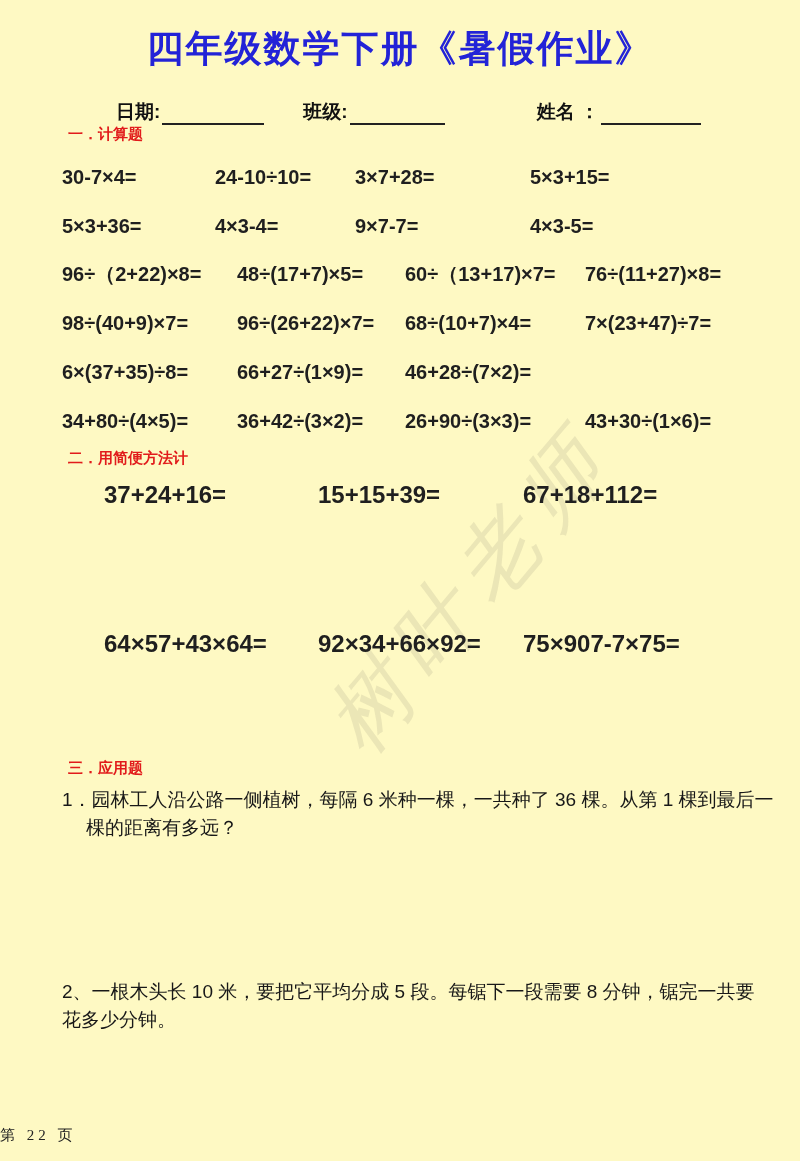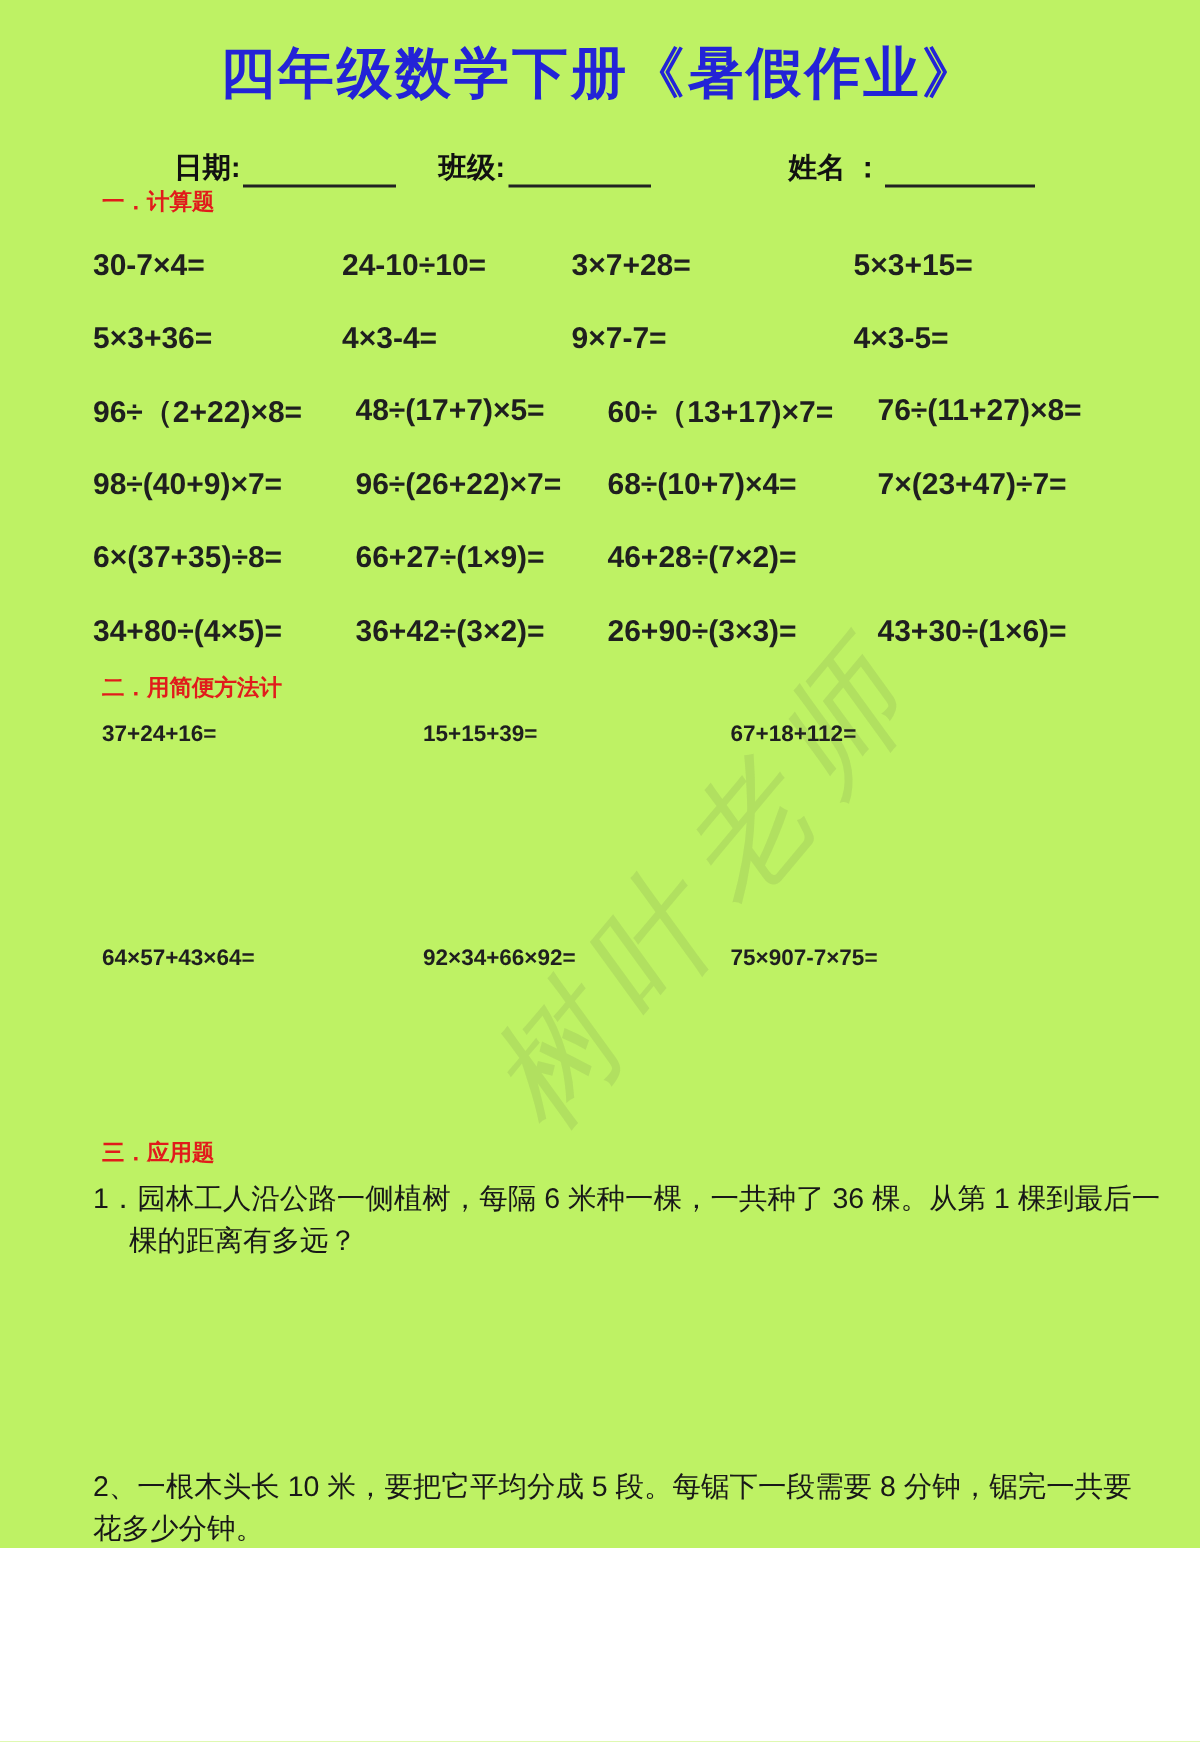--- a/index.html
+++ b/index.html
@@ -1,44 +1,44 @@
 <!DOCTYPE html>
 <html><head>
 <meta charset="utf-8">
 <style>
   html,body{margin:0;padding:0;background:#ffffff;}
   .page{
-    position:relative;width:800px;height:1032px;background:#bef264;
+    position:relative;width:800px;height:1161px;background:#fef9c3;
     font-family:"Liberation Sans","DejaVu Sans",sans-serif;color:#1c1c1c;overflow:hidden;
   }
   .title{
     position:absolute;top:24px;left:0;width:100%;text-align:center;
     font-size:37px;font-weight:bold;color:#2323d7;letter-spacing:2px;
   }
   .fields{
     position:absolute;top:99px;left:0;width:100%;display:flex;
     font-size:19px;font-weight:bold;color:#111;
   }
   .fgroup{display:flex;align-items:flex-end;white-space:pre;}
-  .fg1{margin-left:116px}.fg2{margin-left:28px}.fg3{margin-left:92px}
+  .fg1{margin-left:116px}.fg2{margin-left:39px}.fg3{margin-left:92px}
   .blank{display:inline-block;height:21px;border-bottom:2px solid #222;margin-left:2px;}
   .b1{width:102px}.b2{width:95px}.b3{width:100px}
   .sec-head{position:absolute;font-size:15px;font-weight:bold;color:#e11b1b;white-space:pre;}
   #h1{top:125px;left:68px}
   #h2{top:449px;left:68px}
   #h3{top:759px;left:68px}
   .calc{position:absolute;top:153px;left:62px;right:36px;}
   .crow{
     display:grid;grid-template-columns:175px 168px 180px 1fr;height:48.8px;
     align-items:center;font-size:20px;font-weight:600;color:#1f1f1f;white-space:nowrap;
   }
-  .crow.narrow{grid-template-columns:153px 140px 175px 1fr;gap:13px;}
+  .crow.narrow{grid-template-columns:153px 140px 175px 1fr;}
   .srow{
-    position:absolute;left:68px;right:50px;display:grid;
-    grid-template-columns:214px 205px 1fr;font-size:15px;font-weight:600;color:#1f1f1f;white-space:nowrap;
+    position:absolute;left:104px;right:50px;display:grid;
+    grid-template-columns:214px 205px 1fr;font-size:24px;font-weight:600;color:#1f1f1f;white-space:nowrap;
   }
   #srow1{top:481px}
   #srow2{top:630px}
   .prob{position:absolute;left:62px;width:702px;font-size:19px;line-height:28px;color:#181818;}
   #p1{top:786px;padding-left:24px;text-indent:-24px;}
   #p2{top:978px;}
   .footer{
     position:absolute;top:1126px;left:0;width:100%;text-align:left;
     font-size:15px;font-family:"Liberation Serif","DejaVu Serif",serif;color:#222;letter-spacing:4px;
   }

